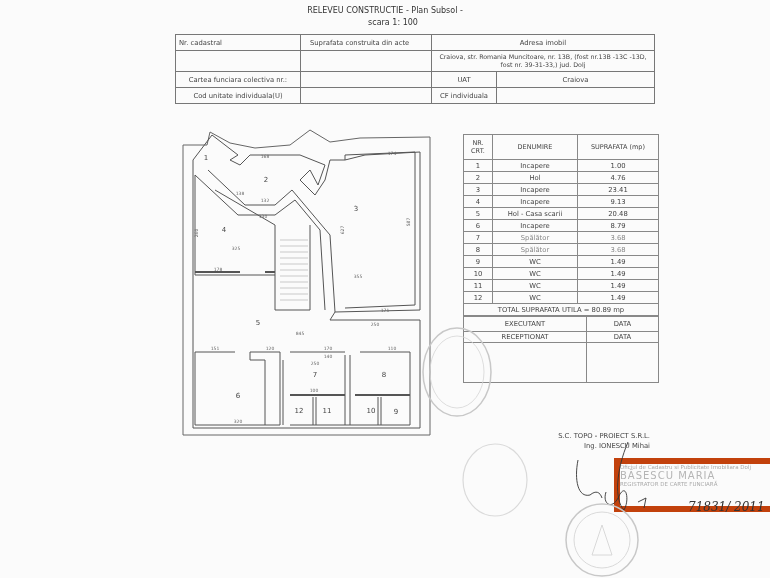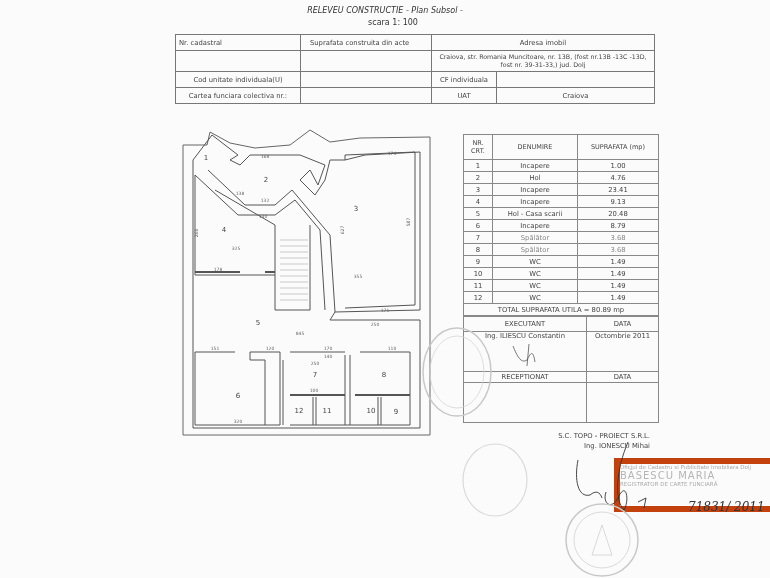--- a/index.html
+++ b/index.html
@@ -13,46 +13,46 @@
   .area td { border:1px solid #888; font-size:6.8px; color:#444; text-align:center; height:11px; padding:0; }
   .area th { border:1px solid #888; font-size:6.5px; font-weight:normal; color:#444; height:22px; }
   .sig td { border:1px solid #888; font-size:6.8px; color:#444; text-align:center; padding:0; }
   .company { font-size:6.8px; color:#444; text-align:right; }
   .stamp-rect { border:6px solid #c2410c; color:#aaa; text-align:left; font-size:6px; }
   svg text { font-family:"DejaVu Sans", sans-serif; }
 </style>
 </head>
 <body>
 
-<div class="abs title" style="top:6px;font-style:italic;">RELEVEU  CONSTRUCTIE  - Plan Subsol -</div>
+<div class="abs title" style="top:6px;">RELEVEU  CONSTRUCTIE  - Plan Subsol -</div>
 <div class="abs title" style="top:18px;margin-left:8px;">scara 1: 100</div>
 
 <table class="abs tbl" style="left:175px; top:34px; width:480px;">
   <tbody>
       <tr>
     <td style="width:118px;">Nr. cadastral</td>
     <td style="width:118px;padding-left:9px;">Suprafata construita din acte</td>
     <td colspan="2" class="c">Adresa imobil</td>
   </tr>
   <tr>
     <td></td>
     <td></td>
     <td colspan="2" class="c" style="height:20px; line-height:8px; font-size:6.3px;">Craiova, str. Romania Muncitoare, nr. 13B, (fost nr.13B -13C -13D, fost nr. 39-31-33,) jud. Dolj</td>
   </tr>
   <tr>
-    <td class="c">Cod unitate individuala(U)</td>
-    <td></td>
-    <td class="c">CF individuala</td>
-    <td></td>
-  </tr>
-  <tr>
     <td class="c">Cartea funciara colectiva nr.:</td>
     <td></td>
     <td class="c" style="width:58px;">UAT</td>
     <td class="c">Craiova</td>
+  </tr>
+  <tr>
+    <td class="c">Cod unitate individuala(U)</td>
+    <td></td>
+    <td class="c">CF individuala</td>
+    <td></td>
   </tr>
 </tbody>
   </table>
 
 <svg class="abs" style="left:175px; top:125px;" width="270" height="320" viewBox="175 125 270 320">
   <g fill="none" stroke="#555" stroke-width="1">
 
     <path d="M183 145 L207 145 L210 132 L230 143 L255 148 L290 145 L310 130 L330 142 L360 138 L430 137 L430 435 L183 435 Z" stroke="#666"></path>
     <path d="M193 160 L212 135 L238 155 L230 160 L240 165 L250 155 L300 155 L325 165 L318 185 L310 170 L300 180 L315 195 L325 180 L330 160 L345 160 L365 155 L420 152 L420 310 L335 312 L330 320 L420 320 L420 428 L193 428 Z"></path>
 
@@ -207,29 +207,20 @@
       </tr>
 </tbody>
   </table>
 
 <table class="abs sig" style="left:463px; top:316px; width:196px;">
   <tbody>
       <tr style="height:15px;">
     <td style="width:122px;">EXECUTANT</td>
     <td>DATA</td>
   </tr>
-  <tr style="height:40px; vertical-align:top;">
-    <td>
-      <span>Ing. ILIESCU Constantin</span>
-      <svg width="40" height="26" style="display:block; margin:2px auto 0;">
-        <path d="M8 4 C12 14 16 22 22 18 C26 10 28 8 30 20 M24 2 L22 24" fill="none" stroke="#555" stroke-width="0.8"></path>
-      </svg>
-    </td>
-    <td>Octombrie 2011</td>
-  </tr>
   <tr style="height:11px;">
     <td>RECEPTIONAT</td>
     <td>DATA</td>
   </tr>
   <tr style="height:40px;">
         <td></td>
         <td></td>
       </tr>
 </tbody>
   </table>

